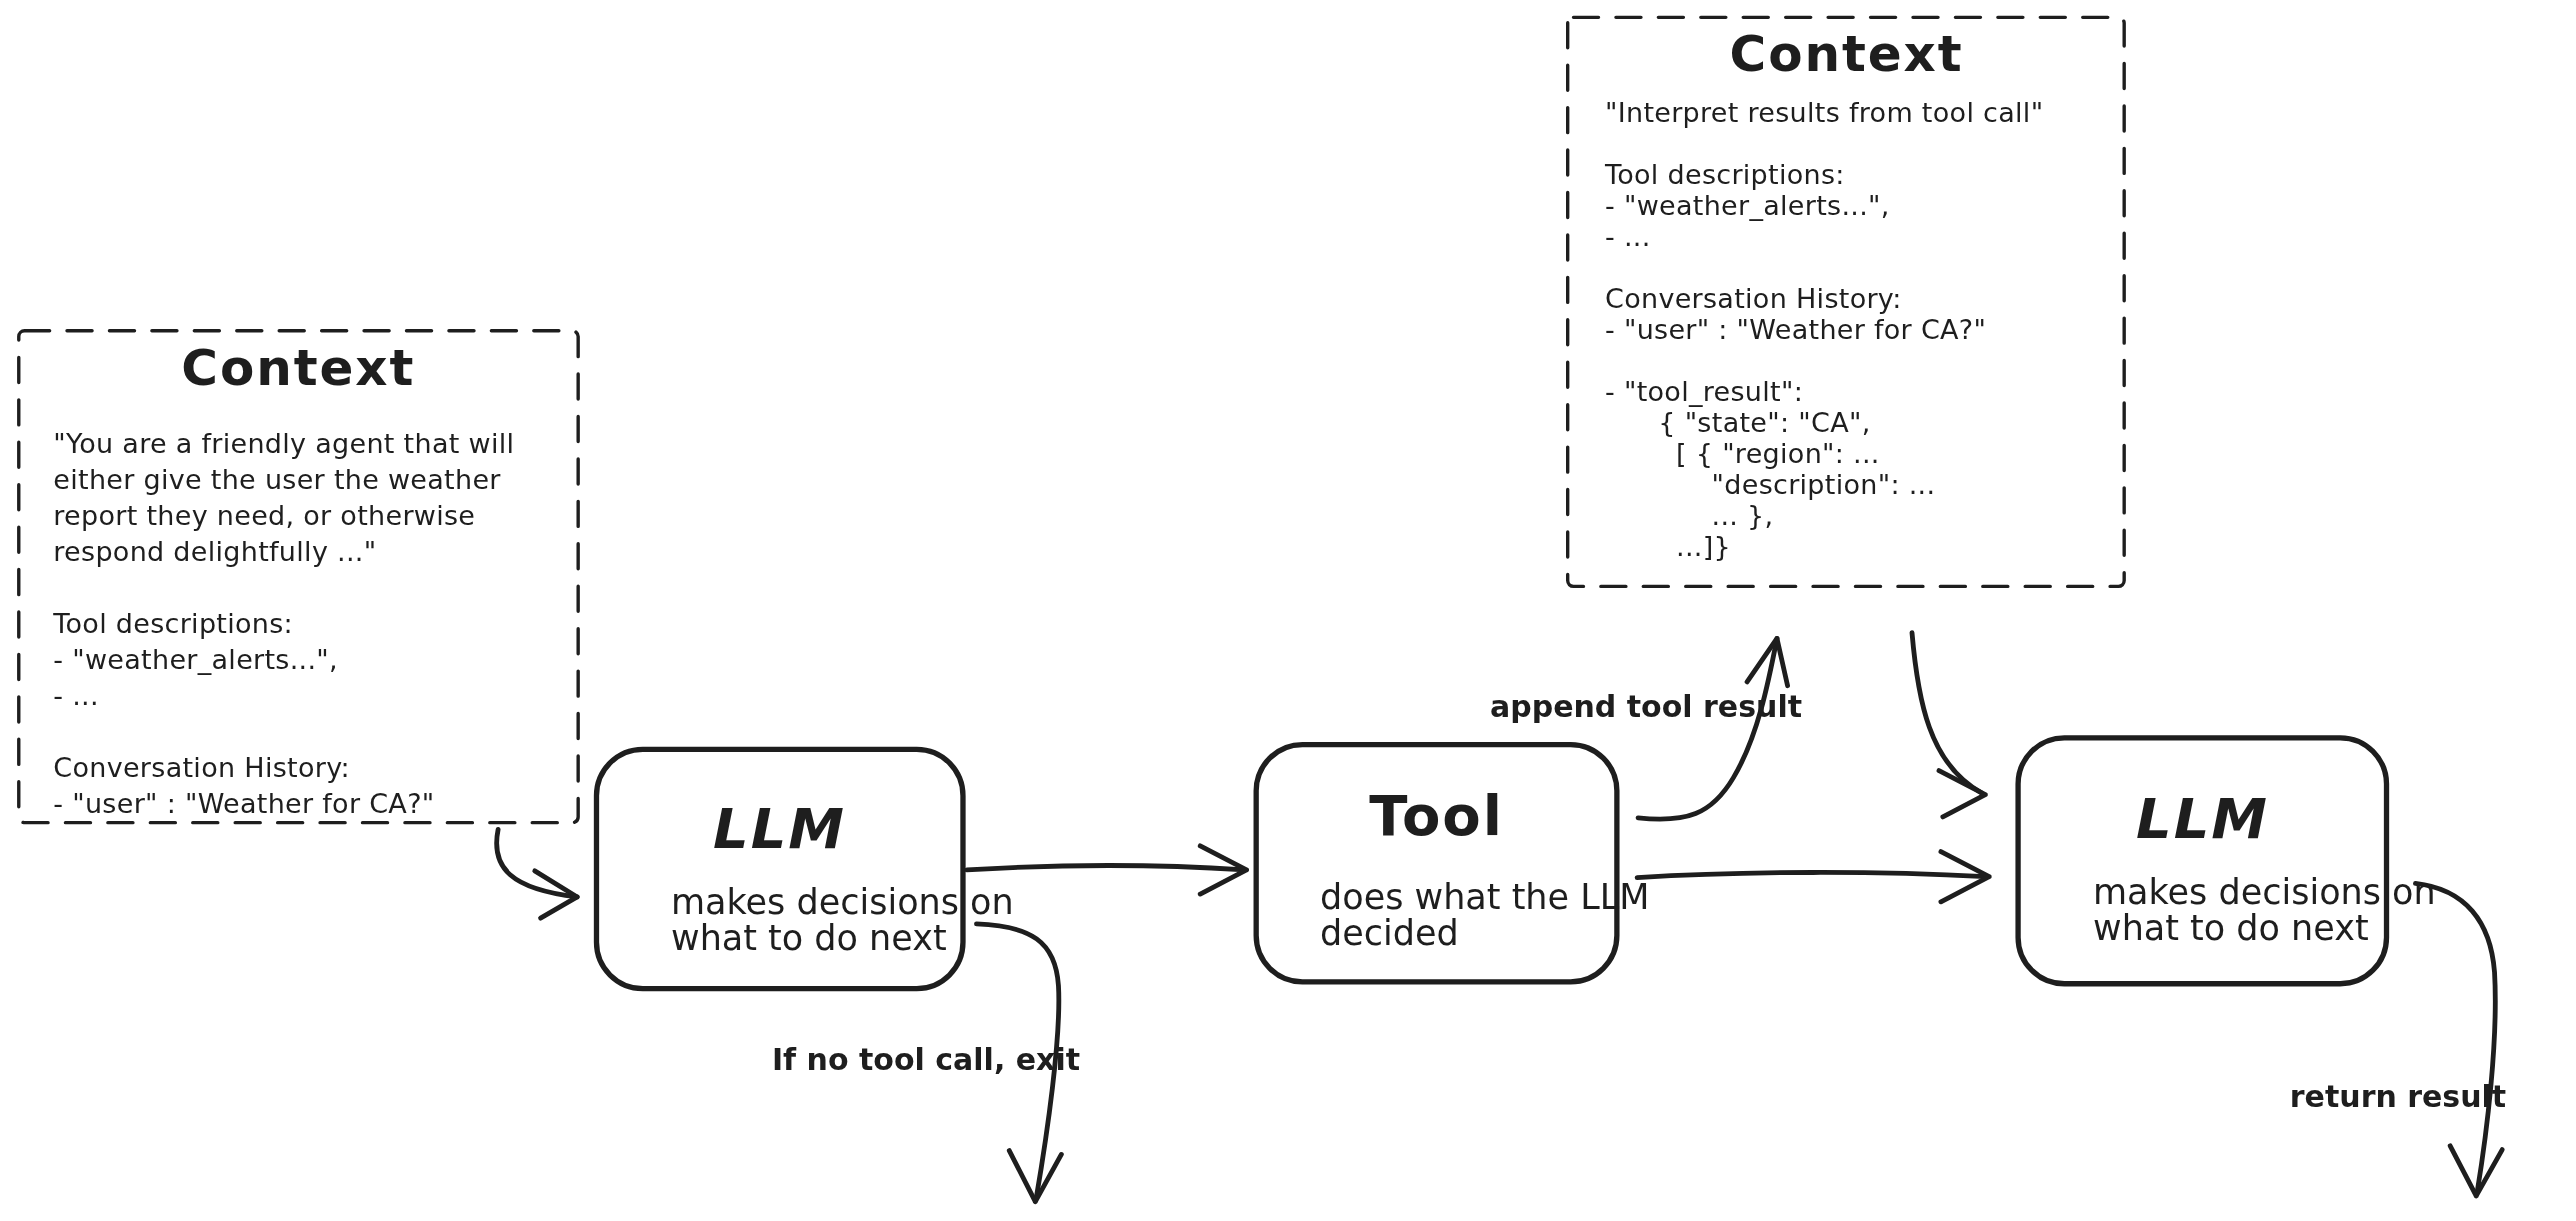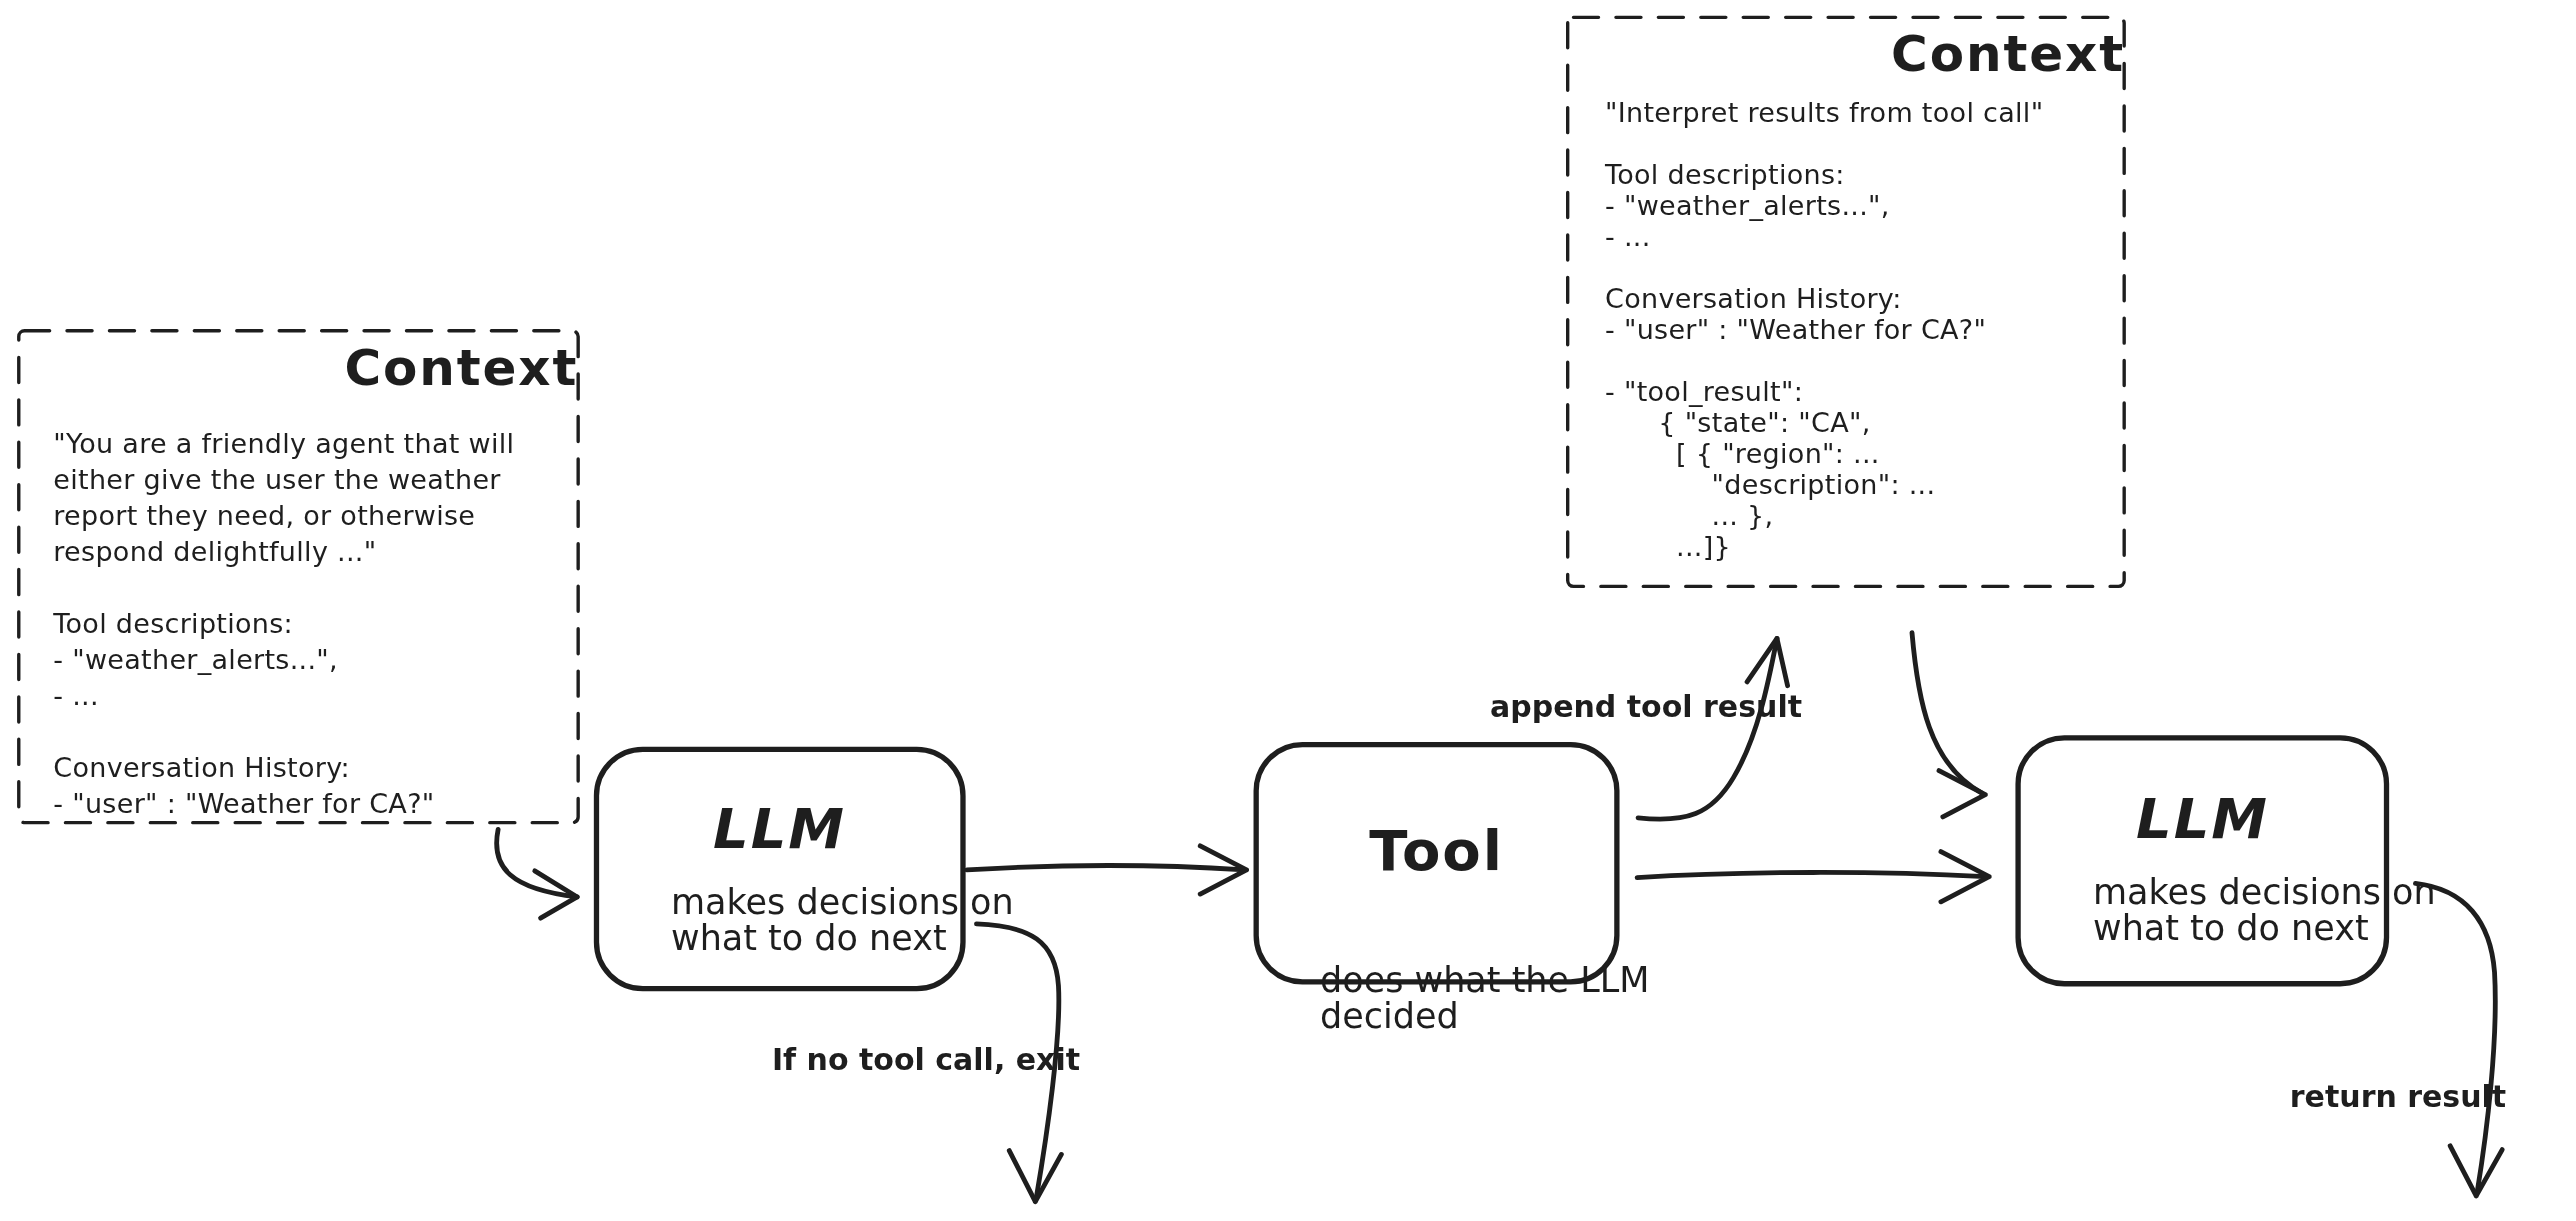--- a/index.html
+++ b/index.html
@@ -29,21 +29,21 @@
     stroke-linejoin: round;
   }
   .layer rect.solid { stroke-width: 5.5; }
   .layer rect.dashed { stroke-width: 3.5; stroke-dasharray: 26 18; }
   .layer path.edge { stroke-width: 5; }
 
   .ctx-box {
     position: absolute;
     display: flex;
     flex-direction: column;
-    align-items: flex-end;
+    align-items: center;
     box-sizing: border-box;
   }
   .ctx-title {
     font-size: 50px;
     font-weight: bold;
     letter-spacing: 1.9px;
     margin-top: 7.7px;
   }
   .ctx-body {
     align-self: flex-start;
@@ -165,21 +165,21 @@
             ... },
         ...]}</div>
   </div>
 
   <div class="node" style="left:596px; top:750px; width:367px; height:239px; padding-top:46px;">
     <div class="node-title slanted">LLM</div>
     <div class="node-sub" style="margin-left:75px;">makes decisions on
 what to do next</div>
   </div>
 
-  <div class="node" style="left:1256px; top:776px; width:361px; height:237px; padding-top:42px;gap:48px;">
+  <div class="node" style="left:1256px; top:741px; width:361px; height:237px; padding-top:42px;">
     <div class="node-title">Tool</div>
     <div class="node-sub" style="margin-left:64px;margin-top:31px;">does what the LLM
 decided</div>
   </div>
 
   <div class="node" style="left:2018px; top:738px; width:369px; height:246px; padding-top:48px;">
     <div class="node-title slanted">LLM</div>
     <div class="node-sub" style="margin-left:75px;">makes decisions on
 what to do next</div>
   </div>

